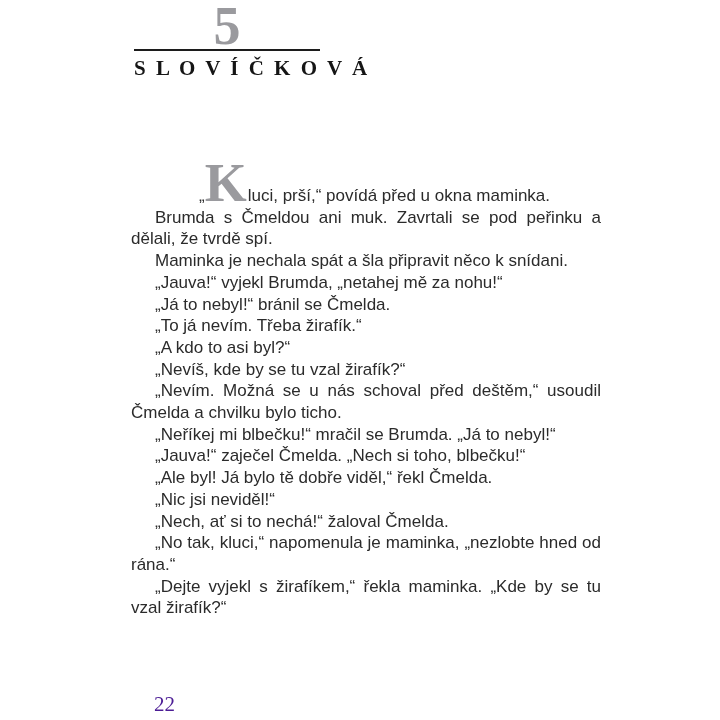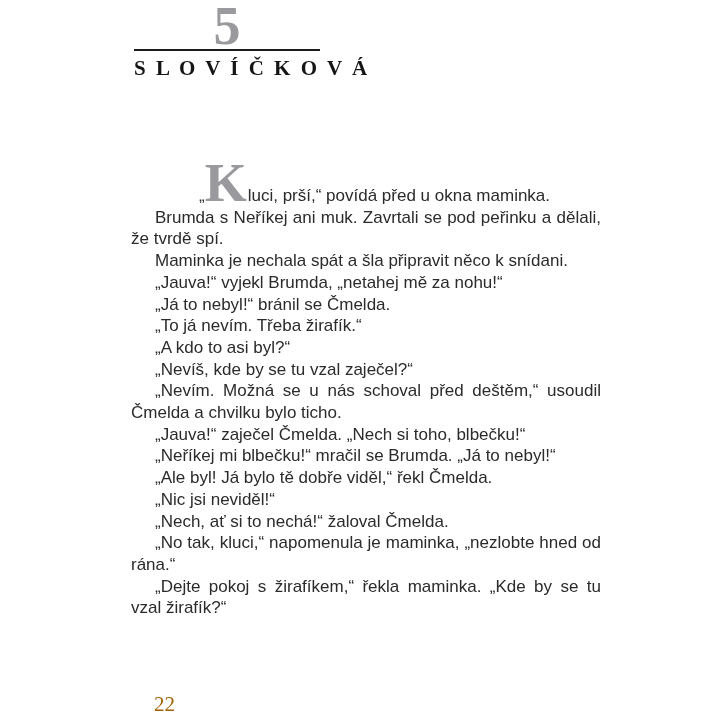--- a/index.html
+++ b/index.html
@@ -56,53 +56,53 @@
     font-size:54px;
     line-height:0;
     color:#9a9a9e;
     letter-spacing:1px;
   }
   .page-number {
     position:absolute;
     left:154px; top:692px;
     font-family:"Liberation Serif", serif;
     font-size:21px;
-    color:#a16207;
+    color:#4c1d95;
     margin:0;
   }
 </style>
 </head>
 <body>
 
 <div class="book-page">
 
   <div class="chapter-head">
     <div class="chapter-number">5</div>
     <hr class="chapter-rule">
     <div class="chapter-title">S L O V Í Č K O V Á</div>
   </div>
 
   <div class="text-block">
     <p class="first">
       <span class="open-quote">„</span><span class="dropcap">K</span><span>luci, prší,“ povídá před u okna maminka.</span>
     </p>
     <div id="paragraphs">
-        <p>Brumda s Neříkej ani muk. Zavrtali se pod peřinku a dělali, že tvrdě spí.</p>
+        <p>Brumda s Čmeldou ani muk. Zavrtali se pod peřinku a dělali, že tvrdě spí.</p>
         <p>Maminka je nechala spát a šla připravit něco k snídani.</p>
         <p>„Jauva!“ vyjekl Brumda, „netahej mě za nohu!“</p>
         <p>„Já to nebyl!“ bránil se Čmelda.</p>
         <p>„To já nevím. Třeba žirafík.“</p>
         <p>„A kdo to asi byl?“</p>
-        <p>„Nevíš, kde by se tu vzal zaječel?“</p>
+        <p>„Nevíš, kde by se tu vzal žirafík?“</p>
         <p>„Nevím. Možná se u nás schoval před deštěm,“ usoudil Čmelda a chvilku bylo ticho.</p>
+        <p>„Neříkej mi blbečku!“ mračil se Brumda. „Já to nebyl!“</p>
         <p>„Jauva!“ zaječel Čmelda. „Nech si toho, blbečku!“</p>
-        <p>„Neříkej mi blbečku!“ mračil se Brumda. „Já to nebyl!“</p>
         <p>„Ale byl! Já bylo tě dobře viděl,“ řekl Čmelda.</p>
         <p>„Nic jsi neviděl!“</p>
         <p>„Nech, ať si to nechá!“ žaloval Čmelda.</p>
         <p>„No tak, kluci,“ napomenula je maminka, „nezlobte hned od rána.“</p>
-        <p>„Dejte pokoj s žirafíkem,“ řekla maminka. „Kde by se tu vzal žirafík?“</p>
+        <p>„Dejte vyjekl s žirafíkem,“ řekla maminka. „Kde by se tu vzal žirafík?“</p>
       </div>
   </div>
 
   <p class="page-number">22</p>
 
 </div>
 
 </body></html>

